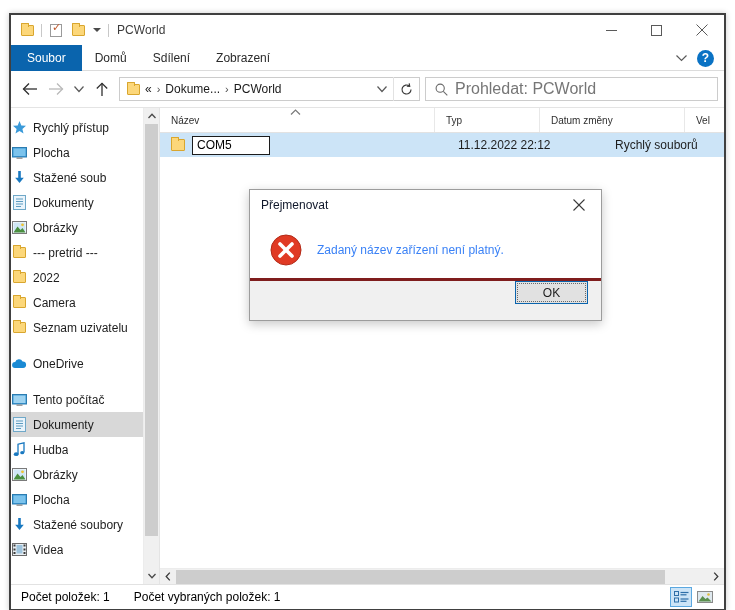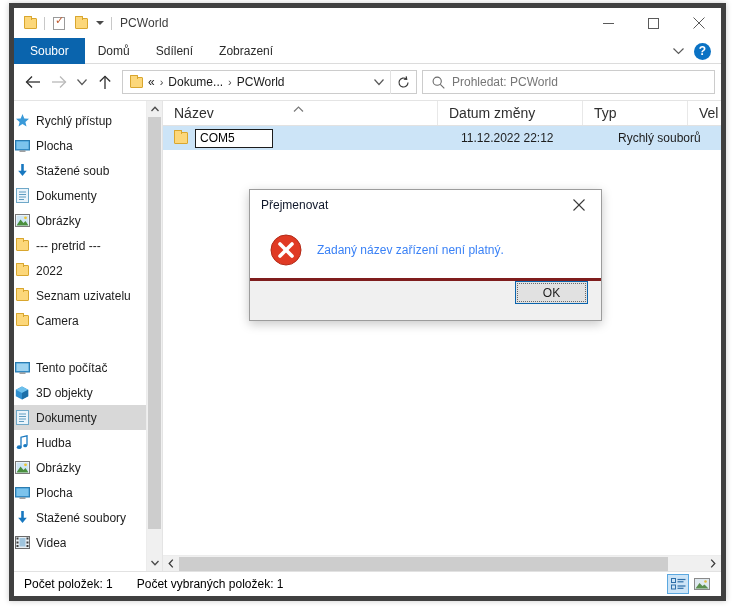--- a/index.html
+++ b/index.html
@@ -11,24 +11,24 @@
     overflow: hidden;
   }
   #root {
     position: relative;
     width: 735px; height: 610px;
     background: #ffffff;
   }
   
   .win {
     position: absolute;
-    left: 9px; top: 3px;
+    left: 9px; top: 13px;
     width: 717px; height: 598px;
     background: #ffffff;
-    border: 5px solid #404040;
+    border: 2px solid #404040;
     box-shadow: 0 0 6px rgba(0,0,0,0.20);
     display: flex; flex-direction: column;
   }
   
   .titlebar {
     height: 30px; min-height: 30px;
     display: flex; align-items: center;
     background: #ffffff;
     padding-left: 5px;
     position: relative;
@@ -150,21 +150,21 @@
     width: 26px; height: 24px;
     border-left: 1px solid #e2e2e2;
     display: flex; align-items: center; justify-content: center;
   }
   .searchbox {
     width: 293px; height: 24px;
     border: 1px solid #cccccc;
     background: #ffffff;
     display: flex; align-items: center;
     margin-left: 5px;
-    font-size: 12px; color: #767676;
+    font-size: 16px; color: #767676;
   }
   .search-ico { margin: 0 7px 0 9px; display: flex; }
   
   .body {
     flex: 1; display: flex; min-height: 0;
     border-top: 1px solid #e4e4e4;
   }
   
   .navpane {
     width: 148px; min-width: 148px;
@@ -213,21 +213,21 @@
   }
   .colhdr {
     height: 25px; min-height: 25px;
     display: flex; align-items: stretch;
     border-bottom: 1px solid #e2e2e2;
     background: #ffffff;
     position: relative;
   }
   .col {
     display: flex; align-items: center;
-    font-size: 14px; color: #2f2f2f;
+    font-size: 10px; color: #2f2f2f;
     padding-left: 11px;
     border-right: 1px solid #e8e8e8;
     position: relative;
   }
   .col.name { width: 275px; min-width: 275px; }
   .col.date { width: 145px; min-width: 145px; }
   .col.type { width: 105px; min-width: 105px; }
   .col.size { width: 60px; min-width: 60px; }
   .sortmark {
     position: absolute; left: 130px; top: -1px;
@@ -557,55 +557,53 @@
         <div class="nav-item">
           <span class="nav-ico">
               <span class="folder-glyph"></span>
             </span>
           <span class="nav-label">2022</span>
         </div>
         <div class="nav-item">
           <span class="nav-ico">
               <span class="folder-glyph"></span>
             </span>
-          <span class="nav-label">Seznam uzivatelu</span>
+          <span class="nav-label">Camera</span>
         </div>
         <div class="nav-item">
           <span class="nav-ico">
               <span class="folder-glyph"></span>
             </span>
-          <span class="nav-label">Camera</span>
+          <span class="nav-label">Seznam uzivatelu</span>
         </div>
 
         <div class="nav-gap"></div>
 
+        <div class="nav-item">
+          <span class="nav-ico">
+            <svg width="16" height="11" viewBox="0 0 16 11">
+                <path d="M4,10 a3,3 0 0 1 0.2,-6 a4,4 0 0 1 7.4,-0.6 a2.8,2.8 0 0 1 0.4,6.6 z" fill="#1a8ad4"></path>
+              </svg>
+          </span>
+          <span class="nav-label">OneDrive</span>
+        </div>
 
         <div class="nav-gap"></div>
 
         <div class="nav-item">
           <span class="nav-ico">
             <svg width="15" height="14" viewBox="0 0 15 14">
                 <rect x="0.5" y="1.5" width="14" height="9.5" fill="#3a9ad9" stroke="#2c7cb0"></rect>
                 <rect x="1.5" y="2.5" width="12" height="7.5" fill="#9fd3f0"></rect>
                 <rect x="4.5" y="11.5" width="6" height="1.3" fill="#8a8a8a"></rect>
               </svg>
           </span>
           <span class="nav-label">Tento počítač</span>
         </div>
 
-        <div class="nav-item">
-          <span class="nav-ico">
-            <svg width="14" height="14" viewBox="0 0 14 14">
-                <polygon points="7,0.6 13.2,3.8 13.2,10.2 7,13.4 0.8,10.2 0.8,3.8" fill="#2f8fd0"></polygon>
-                <polygon points="7,0.6 13.2,3.8 7,7 0.8,3.8" fill="#6dc0ec"></polygon>
-                <polygon points="7,7 13.2,3.8 13.2,10.2 7,13.4" fill="#1c6fa8"></polygon>
-              </svg>
-          </span>
-          <span class="nav-label">3D objekty</span>
-        </div>
 
         <div class="nav-item sel">
           <span class="nav-ico">
             <svg width="13" height="15" viewBox="0 0 13 15">
                 <rect x="0.5" y="0.5" width="12" height="14" fill="#eaf4fb" stroke="#6fa8c8"></rect>
                 <line x1="3" y1="4" x2="10" y2="4" stroke="#5e9cc0" stroke-width="1"></line>
                 <line x1="3" y1="6.5" x2="10" y2="6.5" stroke="#5e9cc0" stroke-width="1"></line>
                 <line x1="3" y1="9" x2="10" y2="9" stroke="#5e9cc0" stroke-width="1"></line>
                 <line x1="3" y1="11.5" x2="8" y2="11.5" stroke="#5e9cc0" stroke-width="1"></line>
               </svg>
@@ -691,25 +689,25 @@
       <div class="filepane">
         <div class="colhdr">
           <div class="col name">
             <span>Název</span>
             <span class="sortmark">
               <svg width="11" height="7" viewBox="0 0 11 7">
                   <polyline points="1,5.5 5.5,1 10,5.5" fill="none" stroke="#7a7a7a" stroke-width="1.2"></polyline>
                 </svg>
             </span>
           </div>
+          <div class="col type">
+            <span>Typ</span>
+          </div>
           <div class="col date">
             <span>Datum změny</span>
-          </div>
-          <div class="col type">
-            <span>Typ</span>
           </div>
           <div class="col size">
             <span>Vel</span>
           </div>
         </div>
 
         <div class="rows">
           <div class="row sel">
             <div class="cell name">
               <span class="row-folder">

